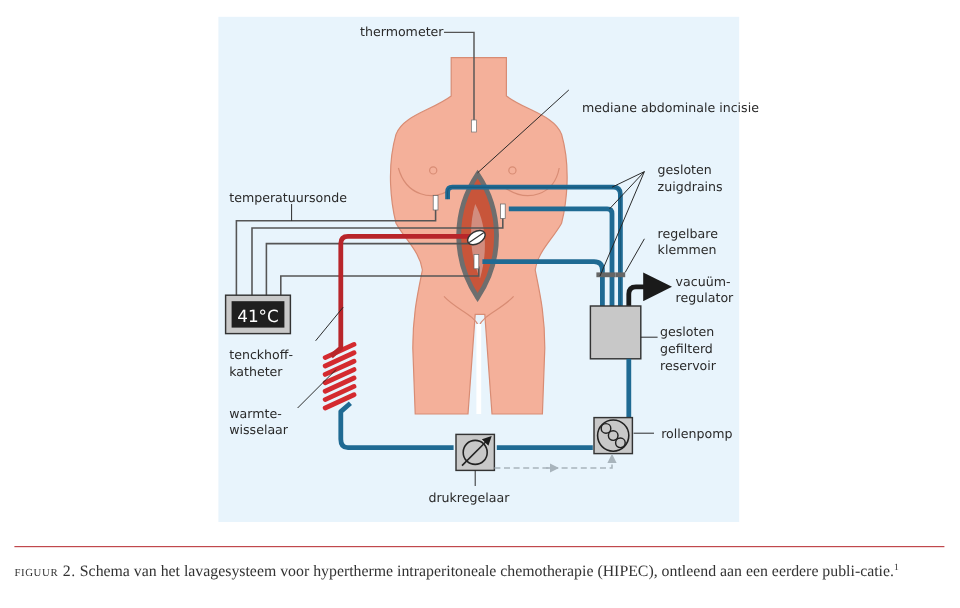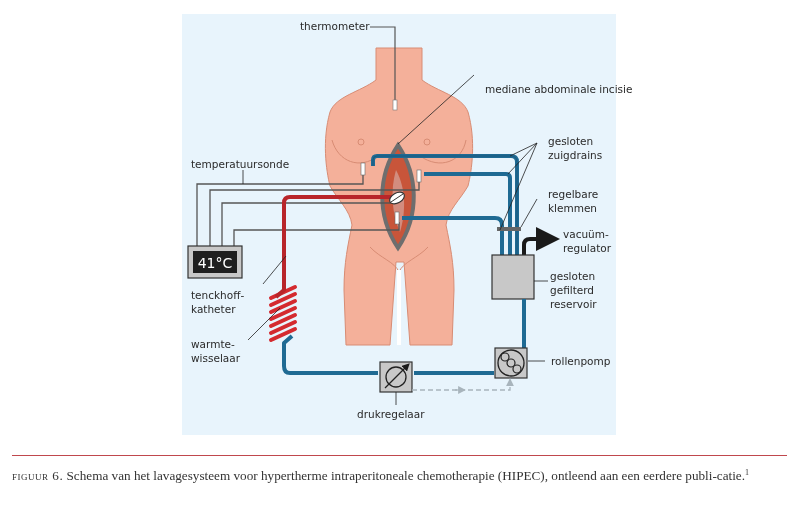--- a/index.html
+++ b/index.html
@@ -162,13 +162,13 @@
   </text>
   <text class="lbl" x="191" y="348">
     <tspan x="191" dy="0">warmte-</tspan>
     <tspan x="191" dy="14">wisselaar</tspan>
   </text>
   <text class="lbl" x="551" y="365">rollenpomp</text>
   <text class="lbl" x="357" y="418">drukregelaar</text>
 </svg>
 
 <div id="rule"></div>
-<div id="caption"><span class="fig">figuur 6.</span><span> Schema van het lavagesysteem voor hypertherme intraperitoneale chemotherapie (HIPEC), ontleend aan een eerdere publi-catie.</span><sup>1</sup></div>
+<div id="caption"><span class="fig">figuur 2.</span><span> Schema van het lavagesysteem voor hypertherme intraperitoneale chemotherapie (HIPEC), ontleend aan een eerdere publi-catie.</span><sup>1</sup></div>
 
 </body></html>

